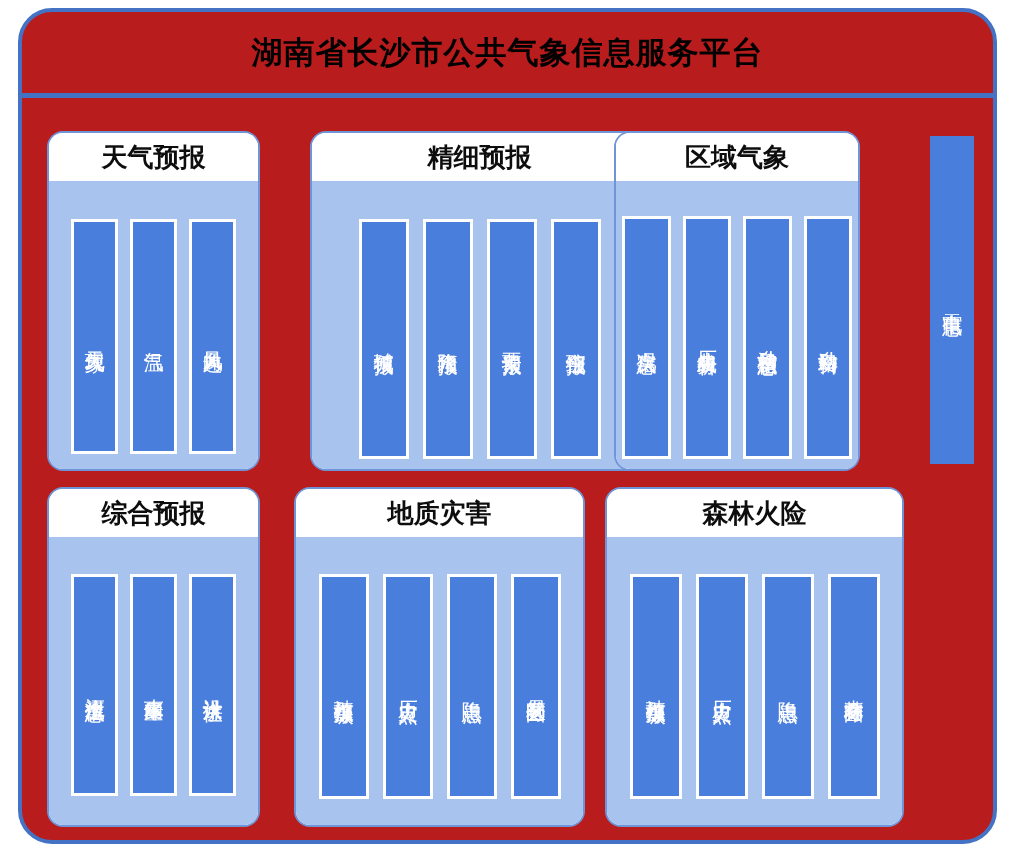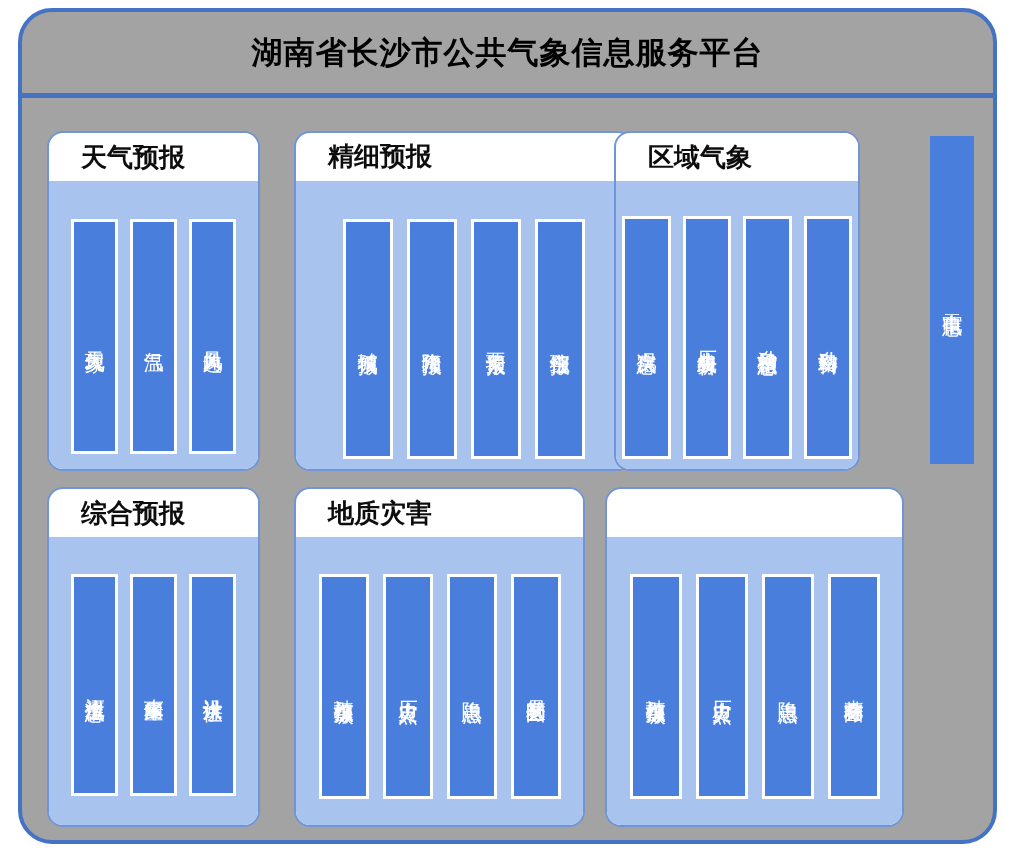--- a/index.html
+++ b/index.html
@@ -17,21 +17,21 @@
   
   #platform-frame {
     position: absolute;
     left: 18px;
     top: 8px;
     width: 979px;
     height: 836px;
     box-sizing: border-box;
     border: 4px solid #4472C4;
     border-radius: 34px;
-    background: #a3a3a3;
+    background: #b91c1c;
   }
 
   #title-bar {
     position: absolute;
     left: 0;
     top: 0;
     width: 100%;
     height: 86px;
     box-sizing: border-box;
     border-bottom: 5px solid #4472C4;
@@ -64,22 +64,22 @@
     border: 2px solid #6F95D8;
     border-radius: 16px;
     background: #ffffff;
     overflow: hidden;
   }
   .group-header {
     height: 48px;
     background: #ffffff;
     display: flex;
     align-items: center;
-    box-sizing: border-box;
-    margin-left: 32px;
+    justify-content: center;
+    box-sizing: border-box;
   }
   .group-title {
     font-size: 26px;
     font-weight: bold;
     color: #0d0d0d;
     line-height: 1;
     white-space: nowrap;
   }
   .group-body {
     position: absolute;
@@ -145,21 +145,21 @@
         </div>
         <div class="item-bar" style="width:47px; height:235px; margin:0 6px;">
           <span class="item-label">气温</span>
         </div>
         <div class="item-bar" style="width:47px; height:235px; margin:0 6px;">
           <span class="item-label">风向风速</span>
         </div>
       </div>
     </div>
 
-    <div class="group-box" style="left:272px; top:33px; width:339px; height:340px;font-family:Liberation Serif, serif;">
+    <div class="group-box" style="left:288px; top:33px; width:339px; height:340px;">
       <div class="group-header">
         <div class="group-title">精细预报</div>
       </div>
       <div class="group-body" style="padding-top:38px;">
         <div class="item-bar" style="width:50px; height:240px; margin:0 7px;">
           <span class="item-label">城镇预报</span>
         </div>
         <div class="item-bar" style="width:50px; height:240px; margin:0 7px;">
           <span class="item-label">降水预报</span>
         </div>
@@ -227,20 +227,23 @@
         <div class="item-bar" style="width:50px; height:225px; margin:0 7px;">
           <span class="item-label">隐患点</span>
         </div>
         <div class="item-bar" style="width:50px; height:225px; margin:0 7px;">
           <span class="item-label">易发分区图</span>
         </div>
       </div>
     </div>
 
     <div class="group-box" style="left:583px; top:389px; width:299px; height:340px;">
+      <div class="group-header">
+        <div class="group-title">森林火险</div>
+      </div>
       <div class="group-body" style="padding-top:37px;">
         <div class="item-bar" style="width:52px; height:225px; margin:0 7px;">
           <span class="item-label">站点预报等级</span>
         </div>
         <div class="item-bar" style="width:52px; height:225px; margin:0 7px;">
           <span class="item-label">历史灾点</span>
         </div>
         <div class="item-bar" style="width:52px; height:225px; margin:0 7px;">
           <span class="item-label">隐患点</span>
         </div>

